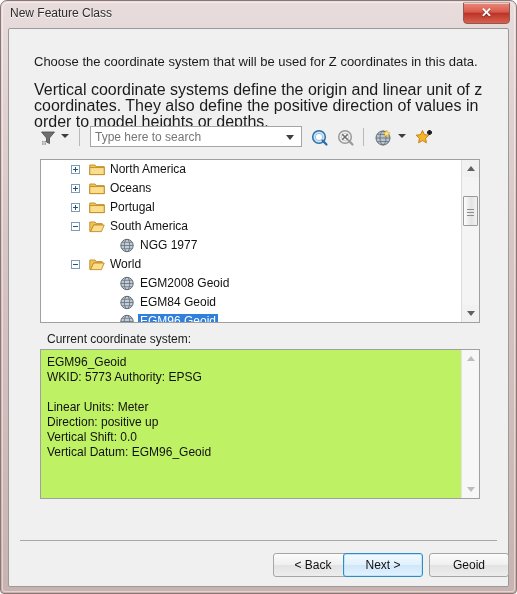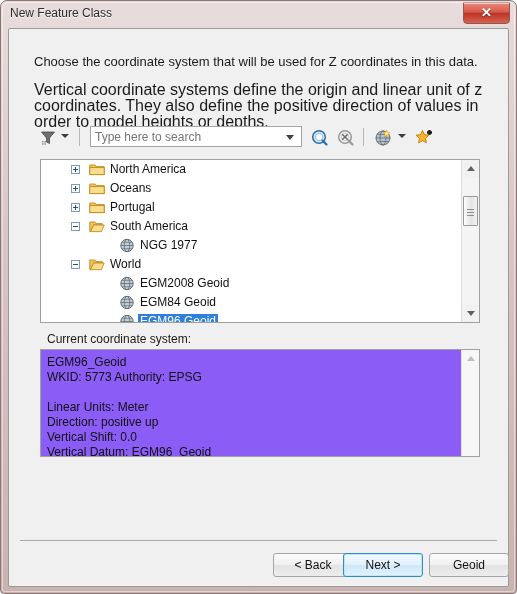--- a/index.html
+++ b/index.html
@@ -325,23 +325,23 @@
     left: 38px;
     top: 303px;
     font-size: 12px;
     color: #1b1b1b;
   }
   #ccs-panel {
     position: absolute;
     left: 31px;
     top: 320px;
     width: 440px;
-    height: 108px;
-    box-sizing: border-box;
-    background: #8b5cf6;
+    height: 150px;
+    box-sizing: border-box;
+    background: #bef264;
     border: 1px solid #a0a0a0;
     overflow: hidden;
   }
   #ccs-text {
     position: absolute;
     left: 6px;
     top: 5px;
     width: 400px;
     font-size: 12px;
     line-height: 15px;

